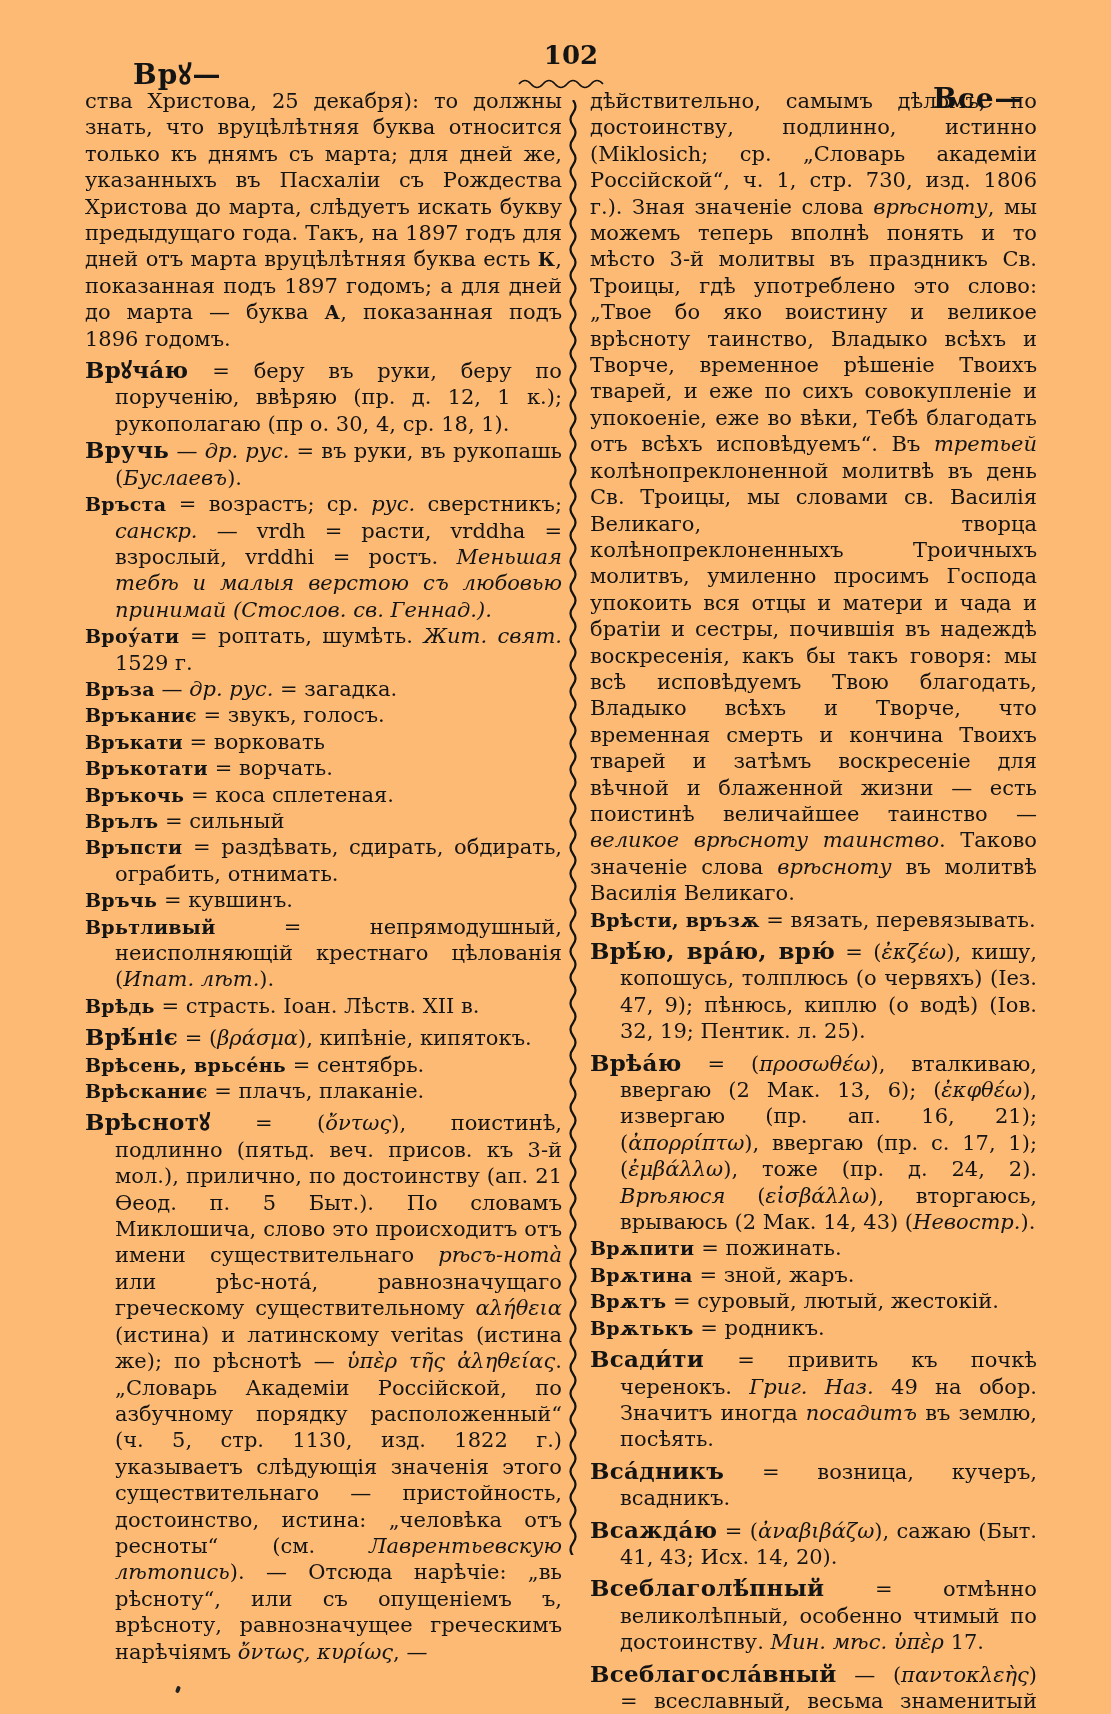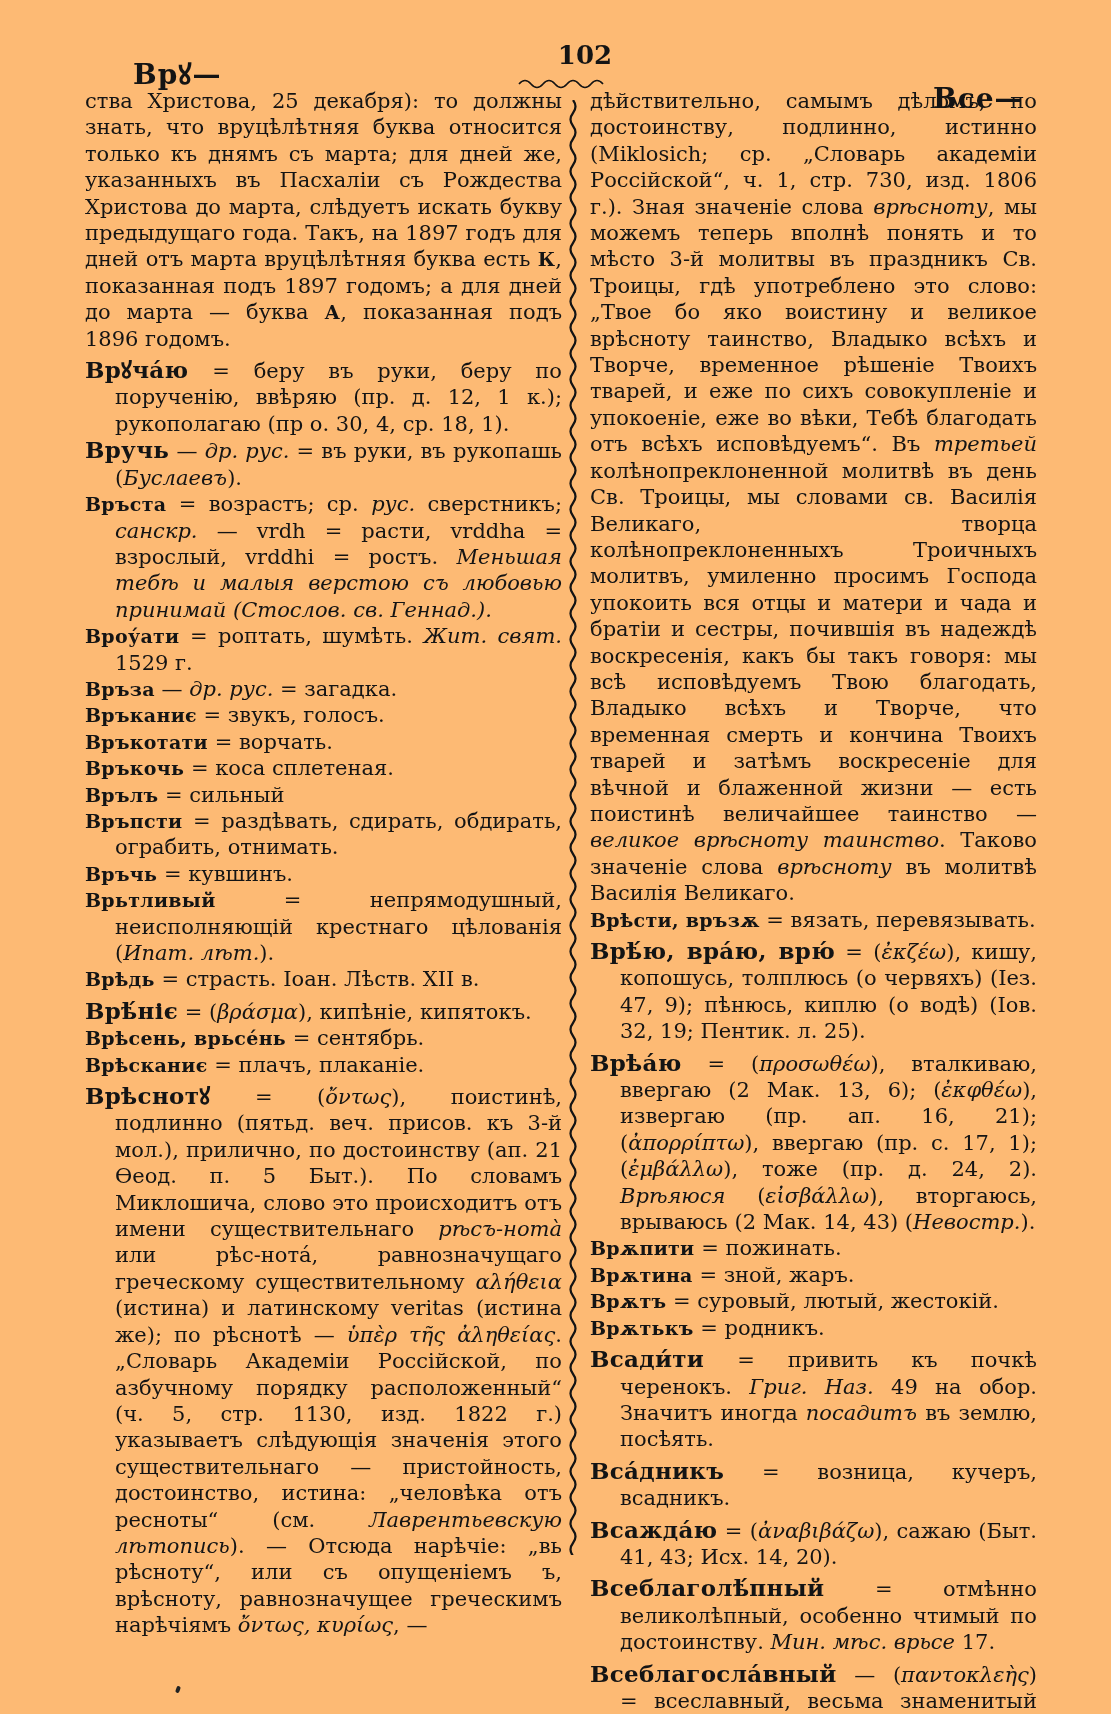--- a/index.html
+++ b/index.html
@@ -20,21 +20,21 @@
     top:54px;
     font-weight:700;
     font-size:28px;
     letter-spacing:1px;
   }
   .running-head.rh-left{left:133px;}
   .running-head.rh-right{left:933px;margin-top:28px;}
   .page-number{
     position:absolute;
     top:40px;
-    left:525px;
+    left:511px;
     width:120px;
     text-align:center;
     font-weight:700;
     font-size:26px;
   }
   .pagenum-wave{position:absolute;top:78px;left:517px;}
   .divider{position:absolute;left:565px;top:100px;}
   .col{
     position:absolute;
     top:88px;
@@ -85,20 +85,21 @@
   </svg>
 
   <div class="col col-left" id="col-left">
       <p class="entry cont"><span class="n">ства Христова, 25 декабря): то должны знать, что вруцѣлѣтняя буква относится только къ днямъ съ марта; для дней же, указанныхъ въ Пасхаліи съ Рождества Христова до марта, слѣдуетъ искать букву предыдущаго года. Такъ, на 1897 годъ для дней отъ марта вруцѣлѣтняя буква есть </span><span class="hws">К</span><span class="n">, показанная подъ 1897 годомъ; а для дней до марта — буква </span><span class="hws">А</span><span class="n">, показанная подъ 1896 годомъ.</span></p>
       <p class="entry big"><span class="hw">Врꙋча́ю</span><span class="n"> = беру въ руки, беру по порученію, ввѣряю (пр. д. 12, 1 к.); рукополагаю (пр о. 30, 4, ср. 18, 1).</span></p>
       <p class="entry"><span class="hw">Вручь</span><span class="n"> — </span><span class="i">др. рус.</span><span class="n"> = въ руки, въ рукопашь (</span><span class="i">Буслаевъ</span><span class="n">).</span></p>
       <p class="entry"><span class="hws">Връста</span><span class="n"> = возрастъ; ср. </span><span class="i">рус.</span><span class="n"> сверстникъ; </span><span class="i">санскр.</span><span class="n"> — vrdh = расти, vrddha = взрослый, vrddhi = ростъ. </span><span class="i">Меньшая тебѣ и малыя верстою съ любовью принимай (Стослов. св. Геннад.).</span></p>
       <p class="entry"><span class="hws">Вроу́ати</span><span class="n"> = роптать, шумѣть. </span><span class="i">Жит. свят.</span><span class="n"> 1529 г.</span></p>
       <p class="entry"><span class="hws">Връза</span><span class="n"> — </span><span class="i">др. рус.</span><span class="n"> = загадка.</span></p>
       <p class="entry"><span class="hws">Връканиє</span><span class="n"> = звукъ, голосъ.</span></p>
+      <p class="entry"><span class="hws">Връкати</span><span class="n"> = ворковать</span></p>
       <p class="entry"><span class="hws">Връкотати</span><span class="n"> = ворчать.</span></p>
       <p class="entry"><span class="hws">Връкочь</span><span class="n"> = коса сплетеная.</span></p>
       <p class="entry"><span class="hws">Врълъ</span><span class="n"> = сильный</span></p>
       <p class="entry"><span class="hws">Връпсти</span><span class="n"> = раздѣвать, сдирать, обдирать, ограбить, отнимать.</span></p>
       <p class="entry"><span class="hws">Връчь</span><span class="n"> = кувшинъ.</span></p>
       <p class="entry"><span class="hws">Врьтливый</span><span class="n"> = непрямодушный, неисполняющій крестнаго цѣлованія (</span><span class="i">Ипат. лѣт.</span><span class="n">).</span></p>
       <p class="entry"><span class="hws">Врѣдь</span><span class="n"> = страсть. Іоан. Лѣств. XII в.</span></p>
       <p class="entry big"><span class="hw">Врѣ́ніє</span><span class="n"> = (</span><span class="g">βράσμα</span><span class="n">), кипѣніе, кипятокъ.</span></p>
       <p class="entry"><span class="hws">Врѣсень, врьсе́нь</span><span class="n"> = сентябрь.</span></p>
       <p class="entry"><span class="hws">Врѣсканиє</span><span class="n"> = плачъ, плаканіе.</span></p>
@@ -110,19 +111,19 @@
       <p class="entry"><span class="hws">Врѣсти, връзѫ</span><span class="n"> = вязать, перевязывать.</span></p>
       <p class="entry big"><span class="hw">Врѣ́ю, вра́ю, врю́</span><span class="n"> = (</span><span class="g">ἐκζέω</span><span class="n">), кишу, копошусь, толплюсь (о червяхъ) (Іез. 47, 9); пѣнюсь, киплю (о водѣ) (Іов. 32, 19; Пентик. л. 25).</span></p>
       <p class="entry big"><span class="hw">Врѣа́ю</span><span class="n"> = (</span><span class="g">προσωθέω</span><span class="n">), вталкиваю, ввергаю (2 Мак. 13, 6); (</span><span class="g">ἐκφθέω</span><span class="n">), извергаю (пр. ап. 16, 21); (</span><span class="g">ἀπορρίπτω</span><span class="n">), ввергаю (пр. с. 17, 1); (</span><span class="g">ἐμβάλλω</span><span class="n">), тоже (пр. д. 24, 2). </span><span class="i">Врѣяюся</span><span class="n"> (</span><span class="g">εἰσβάλλω</span><span class="n">), вторгаюсь, врываюсь (2 Мак. 14, 43) (</span><span class="i">Невостр.</span><span class="n">).</span></p>
       <p class="entry"><span class="hws">Врѫпити</span><span class="n"> = пожинать.</span></p>
       <p class="entry"><span class="hws">Врѫтина</span><span class="n"> = зной, жаръ.</span></p>
       <p class="entry"><span class="hws">Врѫтъ</span><span class="n"> = суровый, лютый, жестокій.</span></p>
       <p class="entry"><span class="hws">Врѫтькъ</span><span class="n"> = родникъ.</span></p>
       <p class="entry big"><span class="hw">Всади́ти</span><span class="n"> = привить къ почкѣ черенокъ. </span><span class="i">Григ. Наз.</span><span class="n"> 49 на обор. Значитъ иногда </span><span class="i">посадитъ</span><span class="n"> въ землю, посѣять.</span></p>
       <p class="entry big"><span class="hw">Вса́дникъ</span><span class="n"> = возница, кучеръ, всадникъ.</span></p>
       <p class="entry big"><span class="hw">Всажда́ю</span><span class="n"> = (</span><span class="g">ἀναβιβάζω</span><span class="n">), сажаю (Быт. 41, 43; Исх. 14, 20).</span></p>
-      <p class="entry big"><span class="hw">Всеблаголѣ́пный</span><span class="n"> = отмѣнно великолѣпный, особенно чтимый по достоинству. </span><span class="i">Мин. мѣс. врьсе</span><span class="n"> 17.</span></p>
+      <p class="entry big"><span class="hw">Всеблаголѣ́пный</span><span class="n"> = отмѣнно великолѣпный, особенно чтимый по достоинству. </span><span class="i">Мин. мѣс. ὑπὲρ</span><span class="n"> 17.</span></p>
       <p class="entry big"><span class="hw">Всеблагосла́вный</span><span class="n"> — (</span><span class="g">παντοκλεὴς</span><span class="n">) = всеславный, весьма знаменитый (Ав. 20 свѣт.).</span></p>
     </div>
 
   <div class="speck"></div>
 
 </div>
 
 </body></html>

